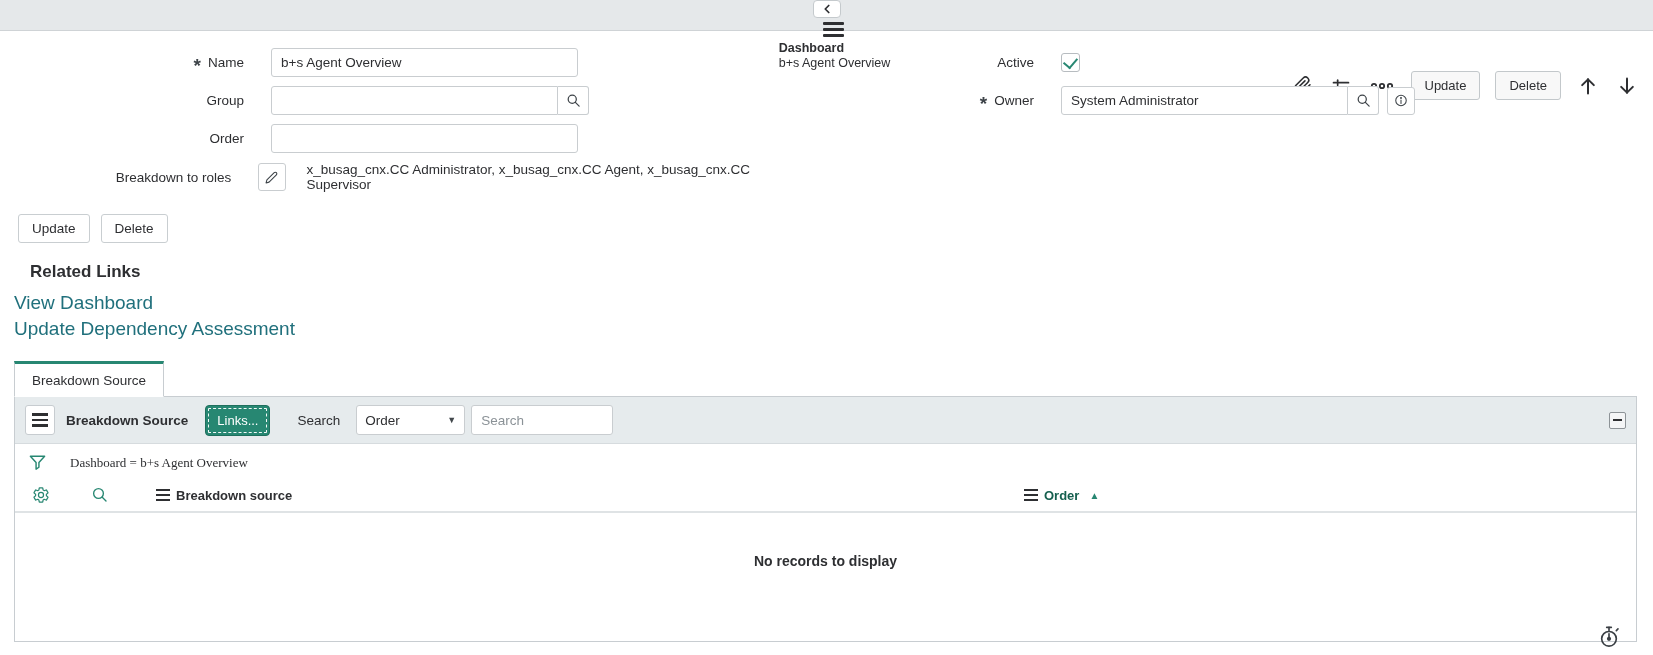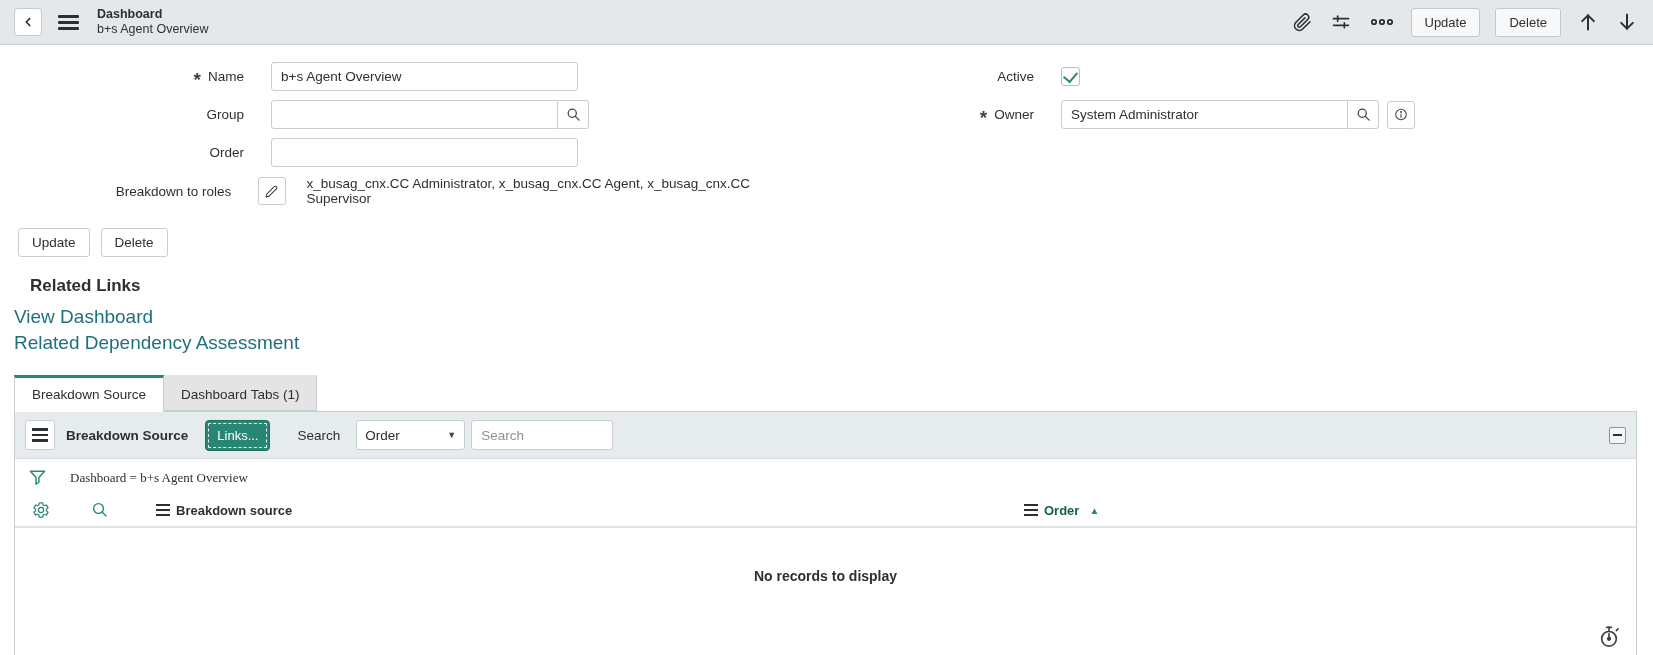--- a/index.html
+++ b/index.html
@@ -5,22 +5,22 @@
   * { box-sizing: border-box; }
   html,body { margin:0; padding:0; }
   body {
     width:1653px; height:655px; background:#fff; position:relative; overflow:hidden;
     font-family:"Liberation Sans", sans-serif; color:#2e2f32; font-size:13.5px;
   }
   svg { display:block; }
 
   
   .header-bar {
-    height:45px; background:#e5e8ea; border-bottom:1px solid #cfd3d6;
-    display:flex; align-items:center; padding:0 14px;
+    height:31px; background:#e5e8ea; border-bottom:1px solid #cfd3d6;
+    display:flex; align-items:center; padding:0 14px;flex-direction:column;
   }
   .back-btn {
     width:28px; height:28px; background:#fff; border:1px solid #c5cacd; border-radius:4px;
     display:flex; align-items:center; justify-content:center; cursor:pointer;
   }
   .burger { display:flex; flex-direction:column; gap:3px; margin-left:14px; cursor:pointer; padding:4px 2px;}
   .burger i { display:block; width:21px; height:3px; background:#2e2f32; border-radius:1px; }
   .hdr-titles { margin-left:16px; line-height:15px; font-size:12.5px; }
   .hdr-title { font-weight:bold; }
   .hdr-right { margin-left:auto; display:flex; align-items:center; gap:15px; }
@@ -271,26 +271,25 @@
 </div>
 
 <div class="actions-row">
   <button class="form-btn">Update</button>
   <button class="form-btn">Delete</button>
 </div>
 
 <div class="related">
   <h2>Related Links</h2>
   <a class="rel-link">View Dashboard</a>
-  <a class="rel-link">Related Dependency Assessment</a>
+  <a class="rel-link">Update Dependency Assessment</a>
 </div>
 
 <div class="tabs">
   <div class="tab active">Breakdown Source</div>
-  <div class="tab inactive">Dashboard Tabs (1)</div>
 </div>
 
 <div class="list-panel">
   <div class="list-toolbar">
     <div class="list-burger">
         <i></i>
         <i></i>
         <i></i>
       </div>
     <span class="list-title">Breakdown Source</span>

